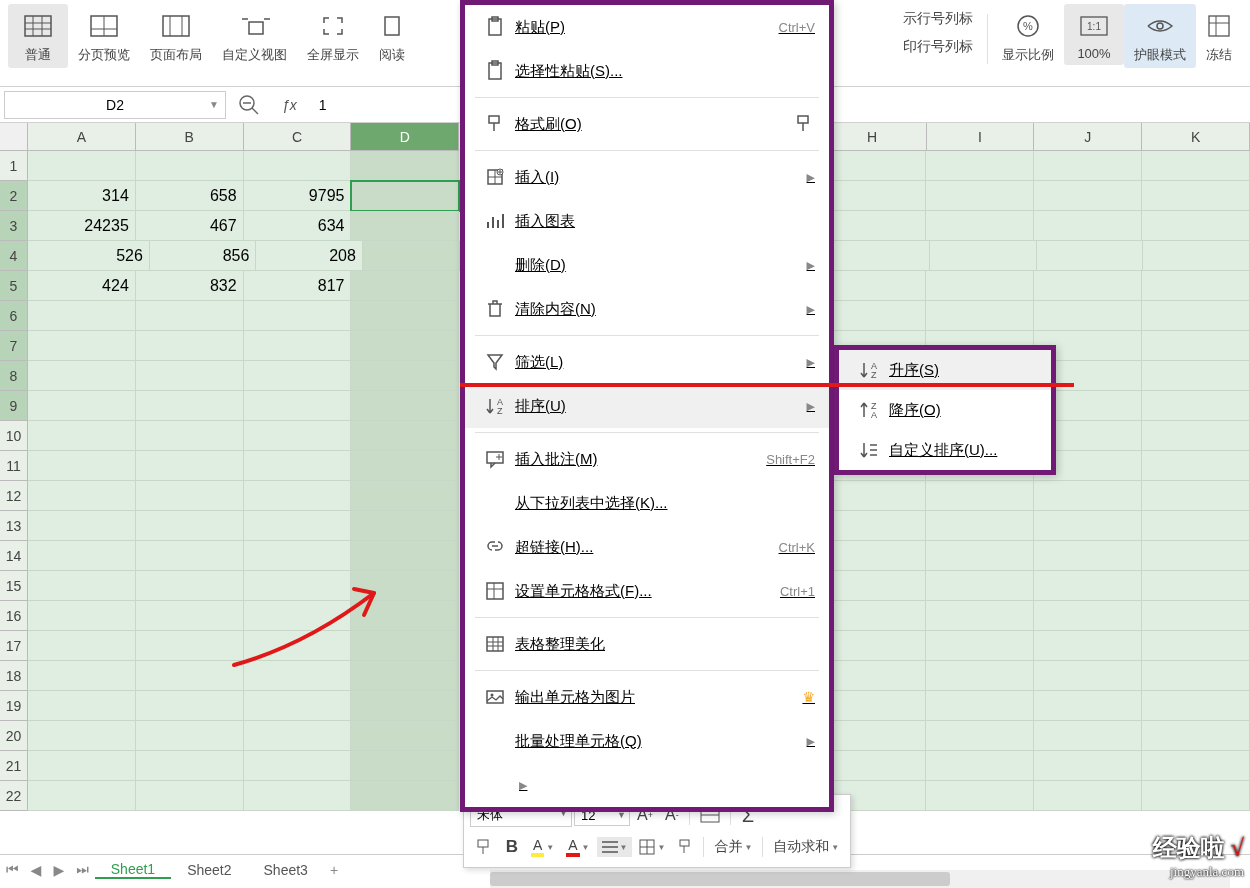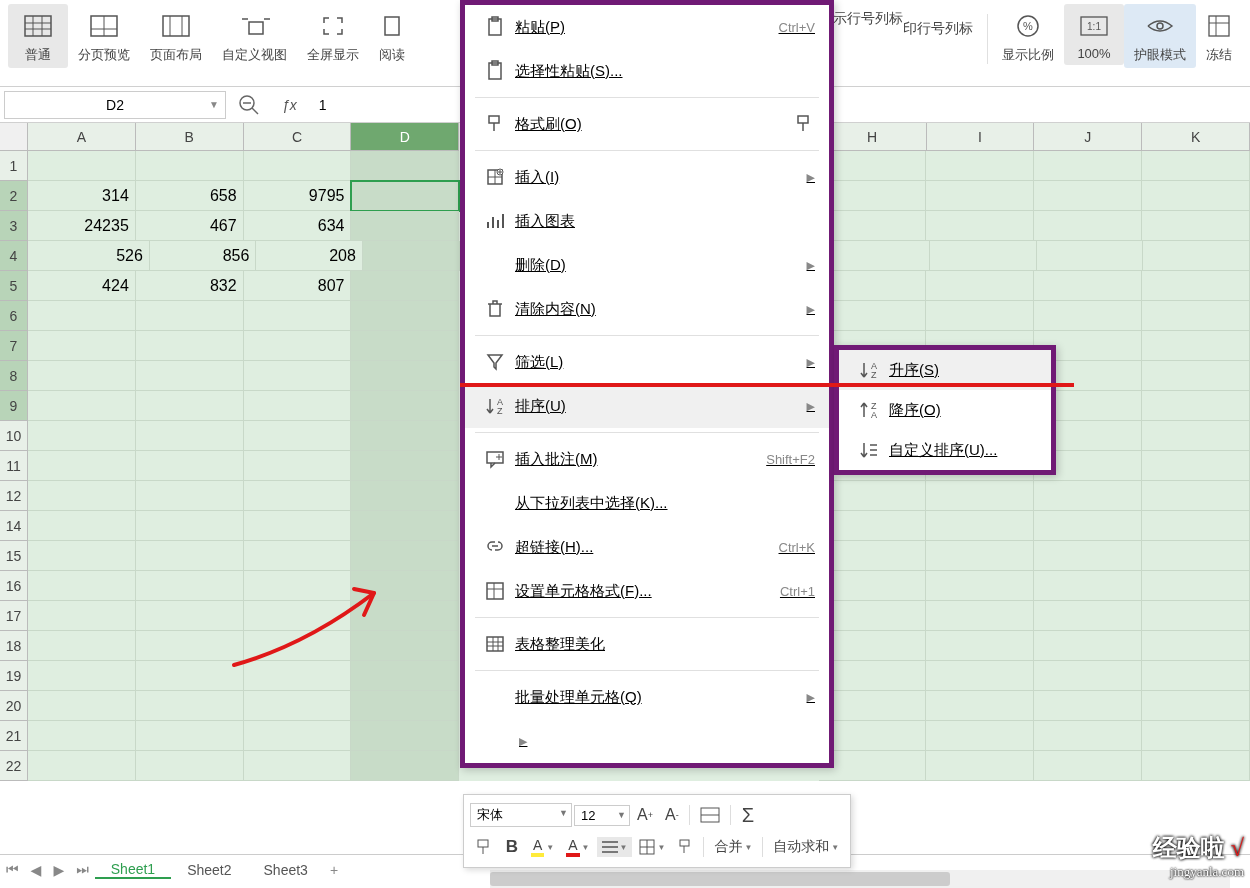--- a/index.html
+++ b/index.html
@@ -123,21 +123,21 @@
     <div class="ic">
           <svg width="18" height="22">
             <rect x="2" y="2" width="14" height="18" fill="none" stroke="#555" stroke-width="1.5"></rect>
           </svg>
         </div>
     <div class="lbl">阅读</div>
   </div>
 
   <div style="flex:1"></div>
 
-  <div style="display:flex;flex-direction:row;justify-content:space-between;padding:6px 10px;font-size:14px;color:#444;">
+  <div style="display:flex;flex-direction:column;justify-content:space-between;padding:6px 10px;font-size:14px;color:#444;">
     <div>示行号列标</div>
     <div style="margin-top:10px;">印行号列标</div>
   </div>
   <div class="divider"></div>
   <div class="tool-item">
     <div class="ic">
           <svg width="24" height="24">
             <circle cx="12" cy="12" r="10" fill="none" stroke="#555" stroke-width="1.5"></circle>
             <text x="12" y="16" text-anchor="middle" font-size="11" fill="#555">%</text>
           </svg>
@@ -250,21 +250,21 @@
         <div style="width: 360px;"></div>
         <div class="cell" style="width: 108px;"></div>
         <div class="cell" style="width: 108px;"></div>
         <div class="cell" style="width: 108px;"></div>
         <div class="cell" style="width: 108px;"></div>
       </div>
       <div class="row">
         <div class="row-h selband">5</div>
         <div class="cell" style="width: 108px;">424</div>
         <div class="cell" style="width: 108px;">832</div>
-        <div class="cell" style="width: 108px;">807</div>
+        <div class="cell" style="width: 108px;">817</div>
         <div class="cell colsel" style="width: 108px;"></div>
         <div style="width: 360px;"></div>
         <div class="cell" style="width: 108px;"></div>
         <div class="cell" style="width: 108px;"></div>
         <div class="cell" style="width: 108px;"></div>
         <div class="cell" style="width: 108px;"></div>
       </div>
       <div class="row">
         <div class="row-h selband">6</div>
         <div class="cell" style="width: 108px;"></div>
@@ -332,20 +332,32 @@
         <div class="cell" style="width: 108px;"></div>
         <div class="cell colsel" style="width: 108px;"></div>
         <div style="width: 360px;"></div>
         <div class="cell" style="width: 108px;"></div>
         <div class="cell" style="width: 108px;"></div>
         <div class="cell" style="width: 108px;"></div>
         <div class="cell" style="width: 108px;"></div>
       </div>
       <div class="row">
         <div class="row-h">12</div>
+        <div class="cell" style="width: 108px;"></div>
+        <div class="cell" style="width: 108px;"></div>
+        <div class="cell" style="width: 108px;"></div>
+        <div class="cell colsel" style="width: 108px;"></div>
+        <div style="width: 360px;"></div>
+        <div class="cell" style="width: 108px;"></div>
+        <div class="cell" style="width: 108px;"></div>
+        <div class="cell" style="width: 108px;"></div>
+        <div class="cell" style="width: 108px;"></div>
+      </div>
+      <div class="row">
+        <div class="row-h">13</div>
         <div class="cell" style="width: 108px;"></div>
         <div class="cell" style="width: 108px;"></div>
         <div class="cell" style="width: 108px;"></div>
         <div class="cell colsel" style="width: 108px;"></div>
         <div style="width: 360px;"></div>
         <div class="cell" style="width: 108px;"></div>
         <div class="cell" style="width: 108px;"></div>
         <div class="cell" style="width: 108px;"></div>
         <div class="cell" style="width: 108px;"></div>
       </div>
@@ -607,20 +619,31 @@
           <rect x="3" y="4" width="16" height="14" fill="none" stroke="#555" stroke-width="1.5"></rect>
           <line x1="3" y1="9" x2="19" y2="9" stroke="#555"></line>
           <line x1="3" y1="13" x2="19" y2="13" stroke="#555"></line>
           <line x1="9" y1="4" x2="9" y2="18" stroke="#555"></line>
           <line x1="14" y1="4" x2="14" y2="18" stroke="#555"></line>
         </svg>
       </span>
       <span class="mtxt">表格整理美化</span>
     </div>
     <div class="cm-sep"></div>
+    <div class="cm-item">
+      <span class="mic">
+        <svg width="22" height="22">
+          <rect x="3" y="5" width="16" height="12" fill="none" stroke="#555" stroke-width="1.5"></rect>
+          <circle cx="8" cy="9" r="1.5" fill="#555"></circle>
+          <path d="M3 15 L8 11 L12 14 L16 10 L19 13" fill="none" stroke="#555" stroke-width="1.3"></path>
+        </svg>
+      </span>
+      <span class="mtxt">输出单元格为图片</span>
+      <span class="crown">♛</span>
+    </div>
     <div class="cm-item">
       <span class="mic"></span>
       <span class="mtxt">批量处理单元格(Q)</span>
       <span class="marrow">▶</span>
     </div>
     <div class="cm-item">
       <span class="mic"></span>
       <span class="marrow">▶</span>
     </div>
   </div>

